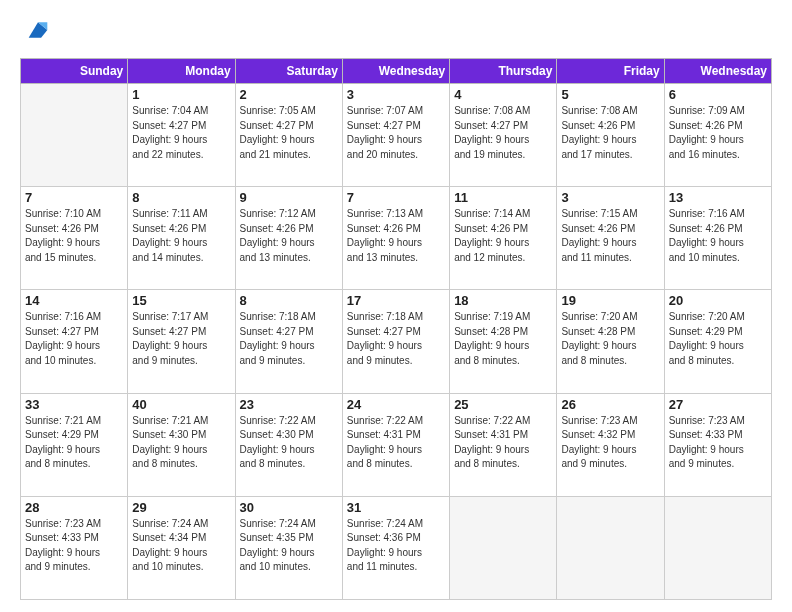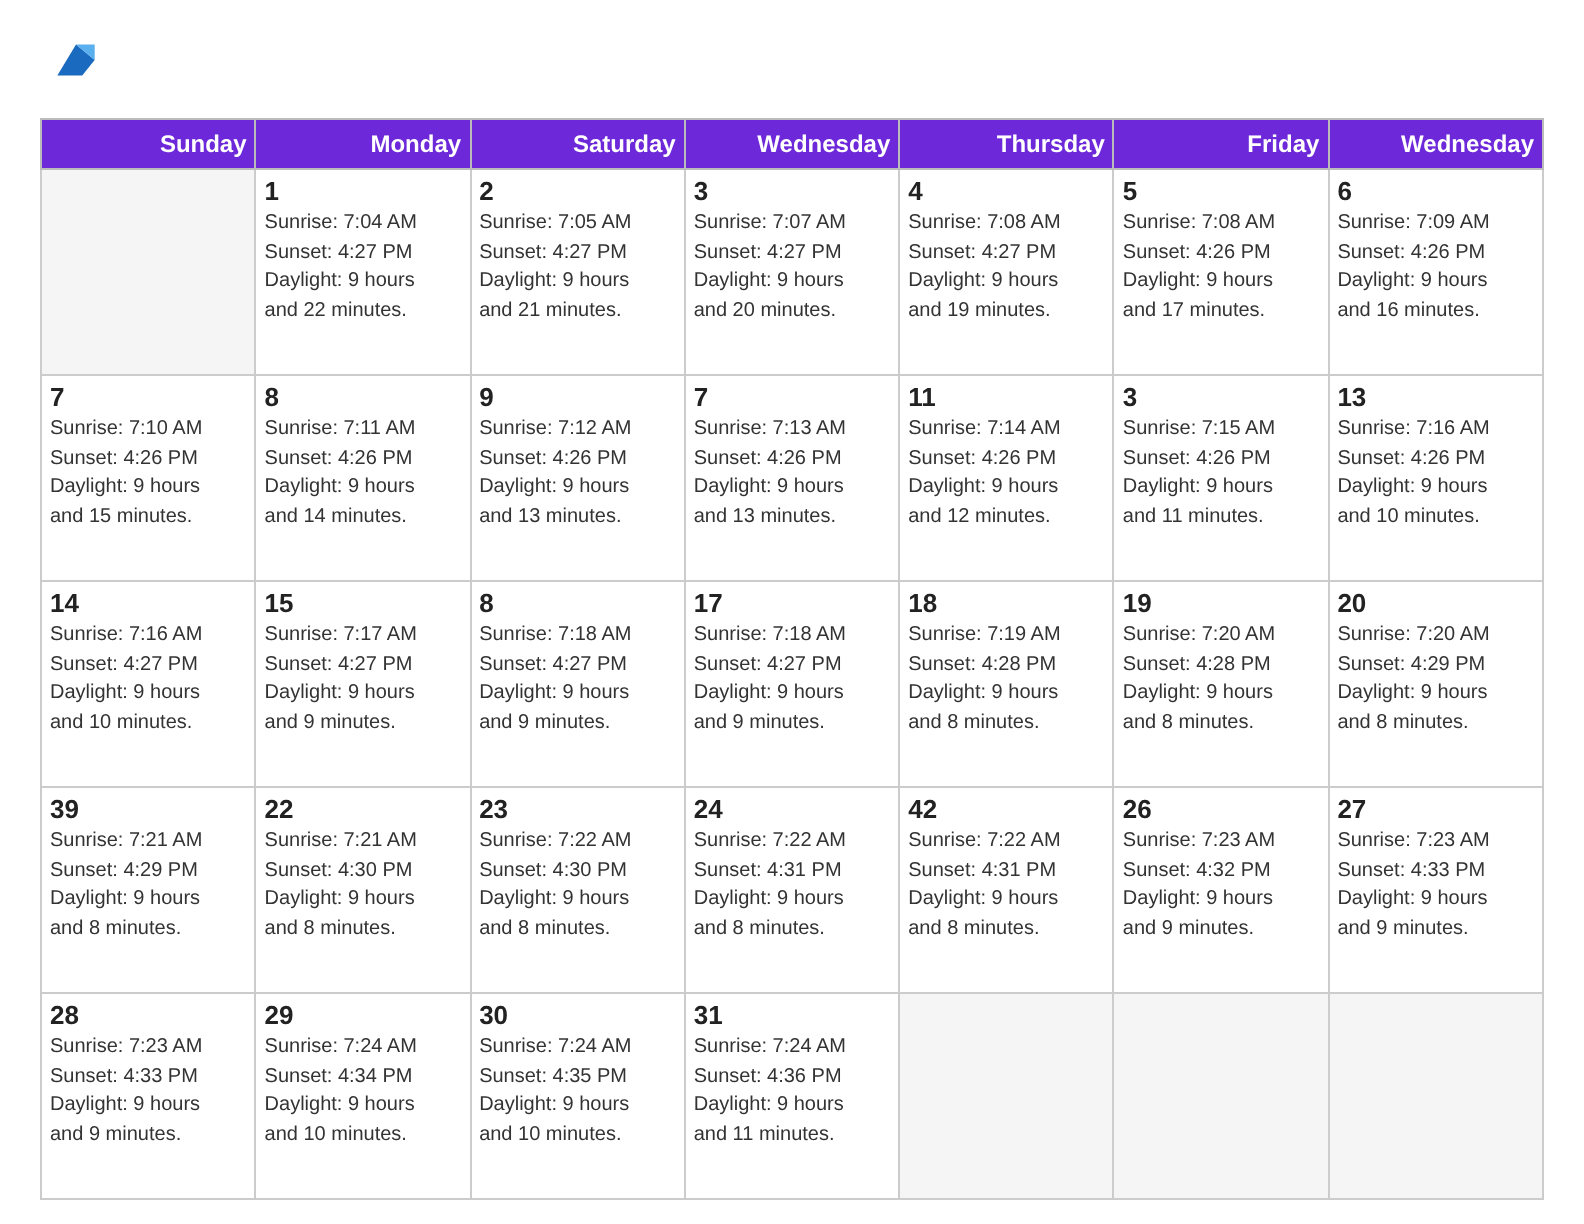--- a/index.html
+++ b/index.html
@@ -214,37 +214,37 @@
             <span class="day-number">19</span>
             <div class="day-info">Sunrise: 7:20 AM<br>Sunset: 4:28 PM<br>Daylight: 9 hours<br>and 8 minutes.</div>
           </td>
           <td>
             <span class="day-number">20</span>
             <div class="day-info">Sunrise: 7:20 AM<br>Sunset: 4:29 PM<br>Daylight: 9 hours<br>and 8 minutes.</div>
           </td>
         </tr>
         <tr>
           <td>
-            <span class="day-number">39</span>
+            <span class="day-number">33</span>
             <div class="day-info">Sunrise: 7:21 AM<br>Sunset: 4:29 PM<br>Daylight: 9 hours<br>and 8 minutes.</div>
           </td>
           <td>
-            <span class="day-number">22</span>
+            <span class="day-number">40</span>
             <div class="day-info">Sunrise: 7:21 AM<br>Sunset: 4:30 PM<br>Daylight: 9 hours<br>and 8 minutes.</div>
           </td>
           <td>
             <span class="day-number">23</span>
             <div class="day-info">Sunrise: 7:22 AM<br>Sunset: 4:30 PM<br>Daylight: 9 hours<br>and 8 minutes.</div>
           </td>
           <td>
             <span class="day-number">24</span>
             <div class="day-info">Sunrise: 7:22 AM<br>Sunset: 4:31 PM<br>Daylight: 9 hours<br>and 8 minutes.</div>
           </td>
           <td>
-            <span class="day-number">42</span>
+            <span class="day-number">25</span>
             <div class="day-info">Sunrise: 7:22 AM<br>Sunset: 4:31 PM<br>Daylight: 9 hours<br>and 8 minutes.</div>
           </td>
           <td>
             <span class="day-number">26</span>
             <div class="day-info">Sunrise: 7:23 AM<br>Sunset: 4:32 PM<br>Daylight: 9 hours<br>and 9 minutes.</div>
           </td>
           <td>
             <span class="day-number">27</span>
             <div class="day-info">Sunrise: 7:23 AM<br>Sunset: 4:33 PM<br>Daylight: 9 hours<br>and 9 minutes.</div>
           </td>

